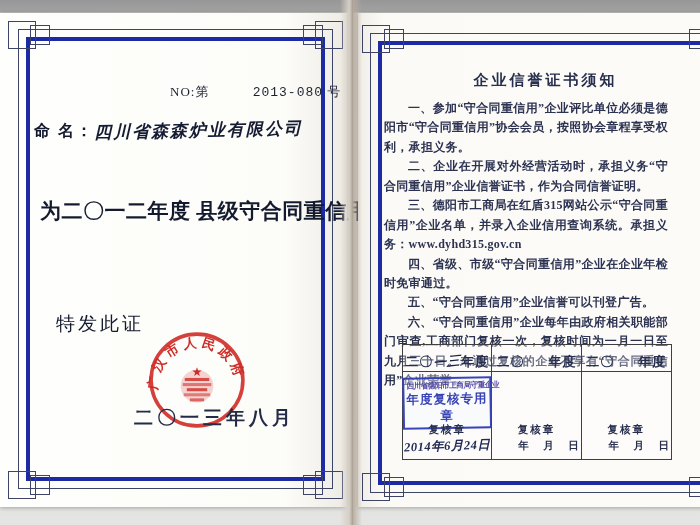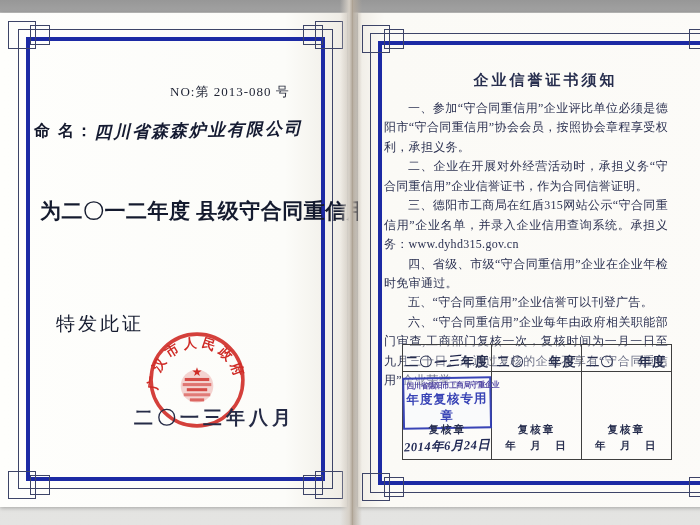--- a/index.html
+++ b/index.html
@@ -15,39 +15,39 @@
     background:linear-gradient(90deg,rgba(170,160,150,0) 0,#d5cfc6 42%,#b5ab9e 55%,rgba(210,205,198,0) 100%);}
   .fold::after{content:"";position:absolute;left:54%;top:0;width:1px;height:100%;background:#a99c8c;opacity:.6;}
 
   
   .frame-thin{position:absolute;border:1.5px solid #3d4468;}
   .frame-thick{position:absolute;border:4px solid #1c2aa4;}
   .csq{position:absolute;border:1.5px solid #3d4468;background:transparent;}
 
   
   .serial{position:absolute;top:70px;left:170px;font-size:13px;letter-spacing:1px;color:#1d2233;}
-  .serial .num{font-family:Liberation Serif, serif;}
+  .serial .num{font-family:Liberation Mono, monospace;margin-left:39px;}
   .name-row{position:absolute;top:106px;left:34px;color:#13182c;white-space:nowrap;}
   .name-label{font-size:16px;font-weight:bold;letter-spacing:2px;}
   .company{font-size:17px;font-weight:bold;font-style:italic;letter-spacing:2px;
     display:inline-block;transform:rotate(-1.2deg);color:#151b32;}
   .award{position:absolute;top:184px;left:40px;font-size:21px;font-weight:bold;
     letter-spacing:.5px;color:#141a2e;white-space:nowrap;}
   .issue{position:absolute;top:298px;left:56px;font-size:19px;font-weight:normal;
     letter-spacing:3px;color:#141a2e;}
   .seal{position:absolute;top:316px;left:146px;width:102px;height:102px;z-index:2;}
   .issue-date{position:absolute;top:392px;left:134px;font-size:19px;font-weight:bold;
     letter-spacing:4px;color:#252b46;z-index:3;}
 
   
   .notice-title{position:absolute;top:58px;left:0;width:100%;text-align:center;
     font-size:15px;font-weight:bold;letter-spacing:3px;color:#272e4e;}
   .notice-body{position:absolute;top:86px;left:26px;width:284px;color:#2c3252;}
   .notice-body p{margin:0;font-size:12px;line-height:1.62;text-indent:2em;
-    text-align:justify;font-weight:400;letter-spacing:.3px;}
+    text-align:justify;font-weight:700;letter-spacing:.3px;}
   .review-heading{position:absolute;top:308px;left:0;width:100%;text-align:center;
     font-size:13.5px;font-weight:bold;letter-spacing:1px;color:#272e4e;}
   .review-table{position:absolute;top:331px;left:44px;width:268px;height:114px;
     border:1.5px solid #3f3f3f;display:grid;grid-template-columns:1fr 1fr 1fr;
     grid-template-rows:27px 1fr;color:#272e4e;background:rgba(255,255,255,.3);}
   .th{border-bottom:1.5px solid #3f3f3f;display:flex;align-items:flex-end;justify-content:center;
     font-size:13px;font-weight:bold;letter-spacing:1px;white-space:nowrap;}
   .th:not(:nth-child(3)),.td:not(:last-child){border-right:1.5px solid #3f3f3f;}
   .year-fill{display:inline-block;min-width:24px;text-align:center;font-style:italic;
     transform:rotate(-6deg) skewX(-8deg);color:#1c2248;}
@@ -56,21 +56,21 @@
     width:96%;max-width:104px;border:2px solid #2f3bb3;text-align:center;color:#2f3bb3;
     padding:1px 0 2px;opacity:.95;background:rgba(240,242,255,.25);}
   .stamp .l1{font-size:8px;font-weight:bold;letter-spacing:-.5px;white-space:nowrap;
     color:#4a3fa0;transform:scaleX(.95);}
   .stamp .l2{font-size:12.5px;font-weight:bold;letter-spacing:1px;}
   .review-label{position:absolute;bottom:22px;width:100%;text-align:center;
     font-size:10.5px;font-weight:bold;letter-spacing:2px;}
   .date-filled{position:absolute;bottom:4px;width:100%;text-align:center;font-size:12.5px;
     font-style:italic;font-weight:bold;letter-spacing:.5px;color:#222a56;
     transform:rotate(-2deg);white-space:nowrap;}
-  .date-blank{position:absolute;bottom:6px;width:100%;text-align:center;
+  .date-blank{position:absolute;bottom:6px;width:100%;text-align:right;
     font-size:10.5px;font-weight:bold;letter-spacing:2px;}
 </style>
 </head>
 <body>
 
 <div class="page left">
   <div class="frame-thin" style="left:18px;top:16px;right:14px;bottom:18px;"></div>
   <div class="frame-thick" style="left:26px;top:24px;right:22px;bottom:26px;"></div>
   <div class="csq" style="left:8px;top:8px;width:26px;height:26px;"></div>
   <div class="csq" style="left:30px;top:12px;width:18px;height:18px;"></div>

